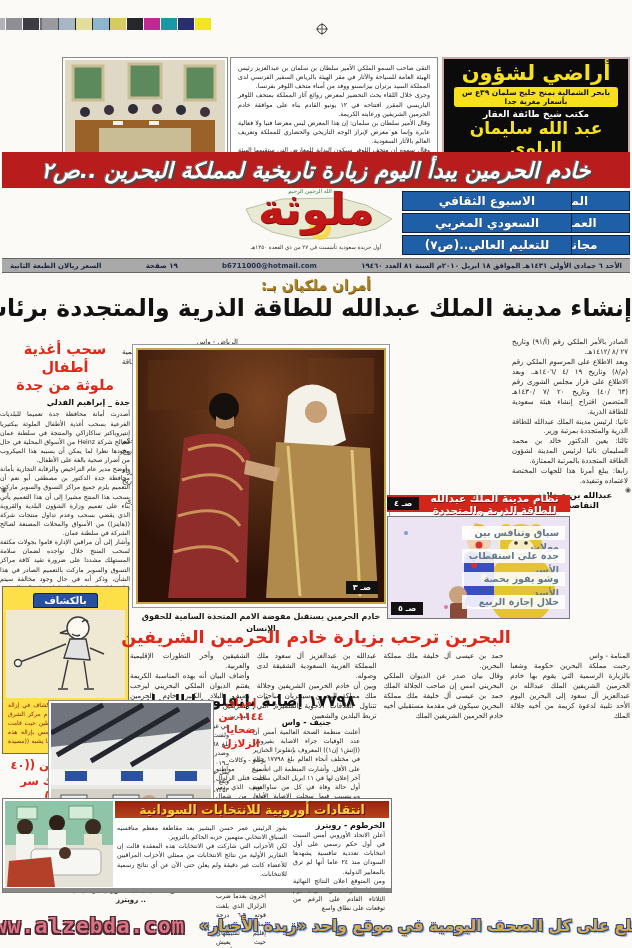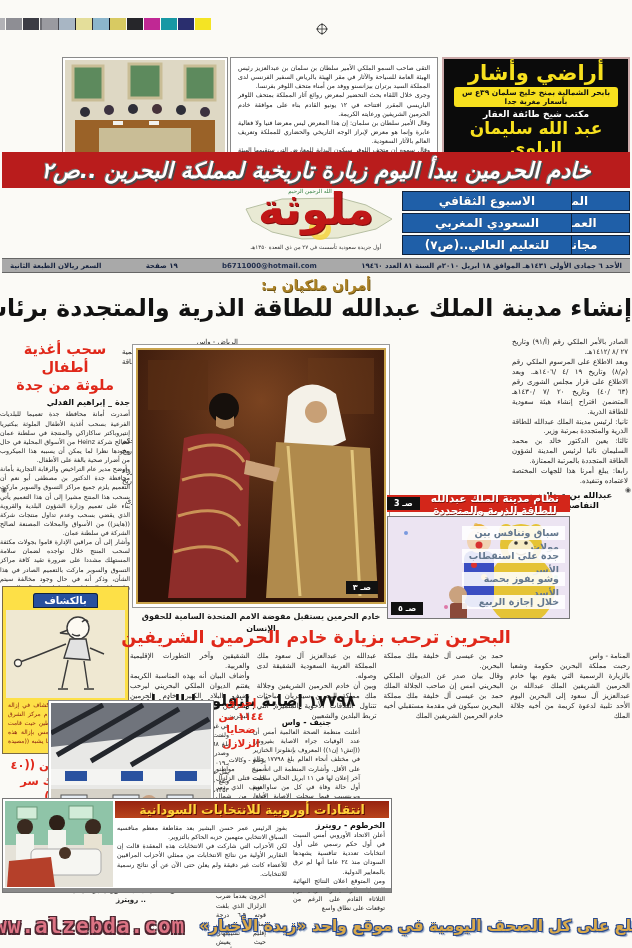--- a/index.html
+++ b/index.html
@@ -95,21 +95,21 @@
   </div>
 
   <div class="abs frame" style="right:194px; top:57px; width:208px; height:106px; padding:5px 7px;">
     <div class="tiny-txt">التقى صاحب السمو الملكي الأمير سلطان بن سلمان بن عبدالعزيز رئيس الهيئة العامة للسياحة والآثار في مقر الهيئة بالرياض السفير الفرنسي لدى المملكة السيد برتران بيزانسنو ووفد من أمناء متحف اللوفر بفرنسا.
 وجرى خلال اللقاء بحث التحضير لمعرض روائع آثار المملكة بمتحف اللوفر الباريسي المقرر افتتاحه في ١٢ يونيو القادم بناء على موافقة خادم الحرمين الشريفين ورعايته الكريمة.
 وقال الأمير سلطان بن سلمان: إن هذا المعرض ليس معرضا فنيا ولا فعالية عابرة وإنما هو معرض لإبراز الوجه التاريخي والحضاري للمملكة وتعريف العالم بالآثار السعودية.
 وقال سموه إن متحف اللوفر سيكون البداية للمعارض التي ستقيمها الهيئة من الآثار السعودية في عدد من أبرز المتاحف في العالم.</div>
   </div>
 
   <div class="abs" style="right:2px; top:57px; width:188px; height:106px; background:#0b0b0b; border:2px solid #caa; padding:3px 6px; text-align:center;">
-    <div style="color:#f7e01e; font-weight:bold; font-size:21px; line-height:1.1;">أراضي وأشار</div>
+    <div style="color:#f7e01e; font-weight:bold; font-size:21px; line-height:1.1;">أراضي لشؤون</div>
     <div style="background:#f7e01e; border-radius:3px; margin:2px 4px; padding:1px 2px;">
       <div style="color:#111; font-weight:bold; font-size:7.5px;">بابحر الشمالية بمنح خليج سلمان ٣٩ع س</div>
       <div style="color:#111; font-weight:bold; font-size:7.5px;">بأسعار مغرية جدا</div>
     </div>
     <div style="color:#fff; font-weight:bold; font-size:9px;">مكتب شيخ طائفة العقار</div>
     <div style="color:#f7e01e; font-weight:bold; font-size:17px; line-height:1.15;">عبد الله سليمان البلوي</div>
     <div class="ltr" style="color:#f7e01e; font-weight:bold; font-size:10px; border-top:1px solid #f7e01e; margin-top:1px;">٢٢٠٠٠٠٠/٦٩٢٩٠٠٠/٦٩٣٢٢٢٢٢</div>
   </div>
 
   <div class="abs black-banner" style="right:2px; top:152px; width:628px; height:36px;">
@@ -200,21 +200,21 @@
     <div class="red-head" style="font-size:14.5px; line-height:1.25;">ملوثة من جدة</div>
     <div class="byline" style="margin-top:4px; text-align:right;">جدة _ إبراهيم الفدلي</div>
     <div class="tiny-txt" style="margin-top:2px;">أصدرت أمانة محافظة جدة تعميما للبلديات الفرعية بسحب أغذية الأطفال الملوثة ببكتيريا إنتيروباكتر ساكازاكي والمنتجة في سلطنة عمان لصالح شركة Heinz من الأسواق المحلية في حال وجودها نظرا لما يمكن أن يسببه هذا الميكروب من أضرار صحية بالغة على الأطفال.
 وأوضح مدير عام التراخيص والرقابة التجارية بأمانة محافظة جدة الدكتور بن مصطفى أبو نعم أن التعميم يلزم جميع مراكز التسوق والسوبر ماركت بسحب هذا المنتج مشيرا إلى أن هذا التعميم يأتي بناء على تعميم وزارة الشؤون البلدية والقروية الذي يقضي بسحب وعدم تداول منتجات شركة ((هاينز)) من الأسواق والمحلات المصنعة لصالح الشركة في سلطنة عمان.
 وأشار إلى أن مراقبي الإدارة قاموا بجولات مكثفة لسحب المنتج خلال تواجده لضمان سلامة المستهلك مشددا على ضرورة تقيد كافة مراكز التسوق والسوبر ماركت بالتعميم الصادر في هذا الشأن، وذكر أنه في حال وجود مخالفة سيتم تطبيق كافة الجزاءات والغرامات على المخالفين.</div>
   </div>
 
   <div class="abs nizam" style="right:388px; top:495px; left:248px; height:17px;"></div>
   <div class="abs nizam" style="left:387px; top:495px; width:183px; height:17px; right:auto;">
     <span class="txt">نظام مدينة الملك عبدالله للطاقة الذرية والمتجددة</span>
-    <span class="badge">صـ 3</span>
+    <span class="badge">صـ ٤</span>
   </div>
 
   <div class="abs" style="left:387px; top:516px; width:183px; height:103px; border:1px solid #777; overflow:hidden;">
     <svg width="183" height="103" viewBox="0 0 183 103" preserveAspectRatio="none">
       <rect width="183" height="103" fill="#ece4f2"></rect>
       <g opacity="0.7">
         <circle cx="150" cy="10" r="2" fill="#d84a8a"></circle>
           <circle cx="20" cy="16" r="2" fill="#4a7ad8"></circle>
         <circle cx="90" cy="8" r="2" fill="#e8b23a"></circle>
           <circle cx="60" cy="90" r="2" fill="#d84a8a"></circle>

